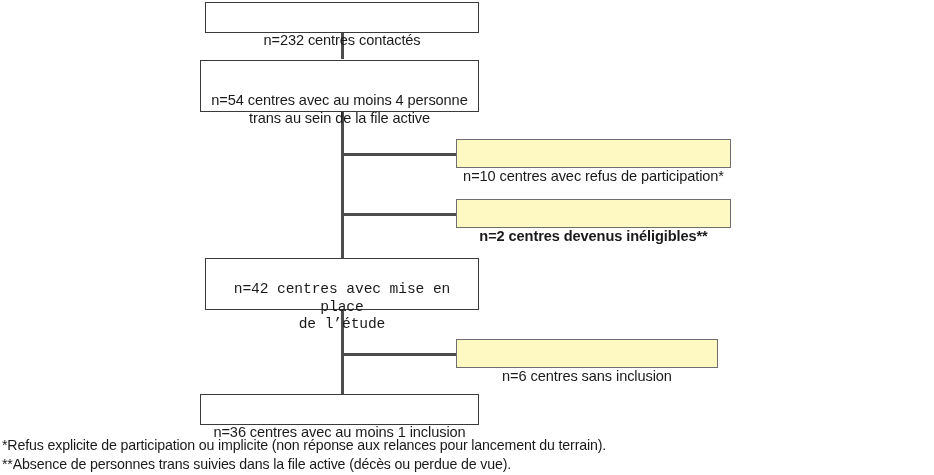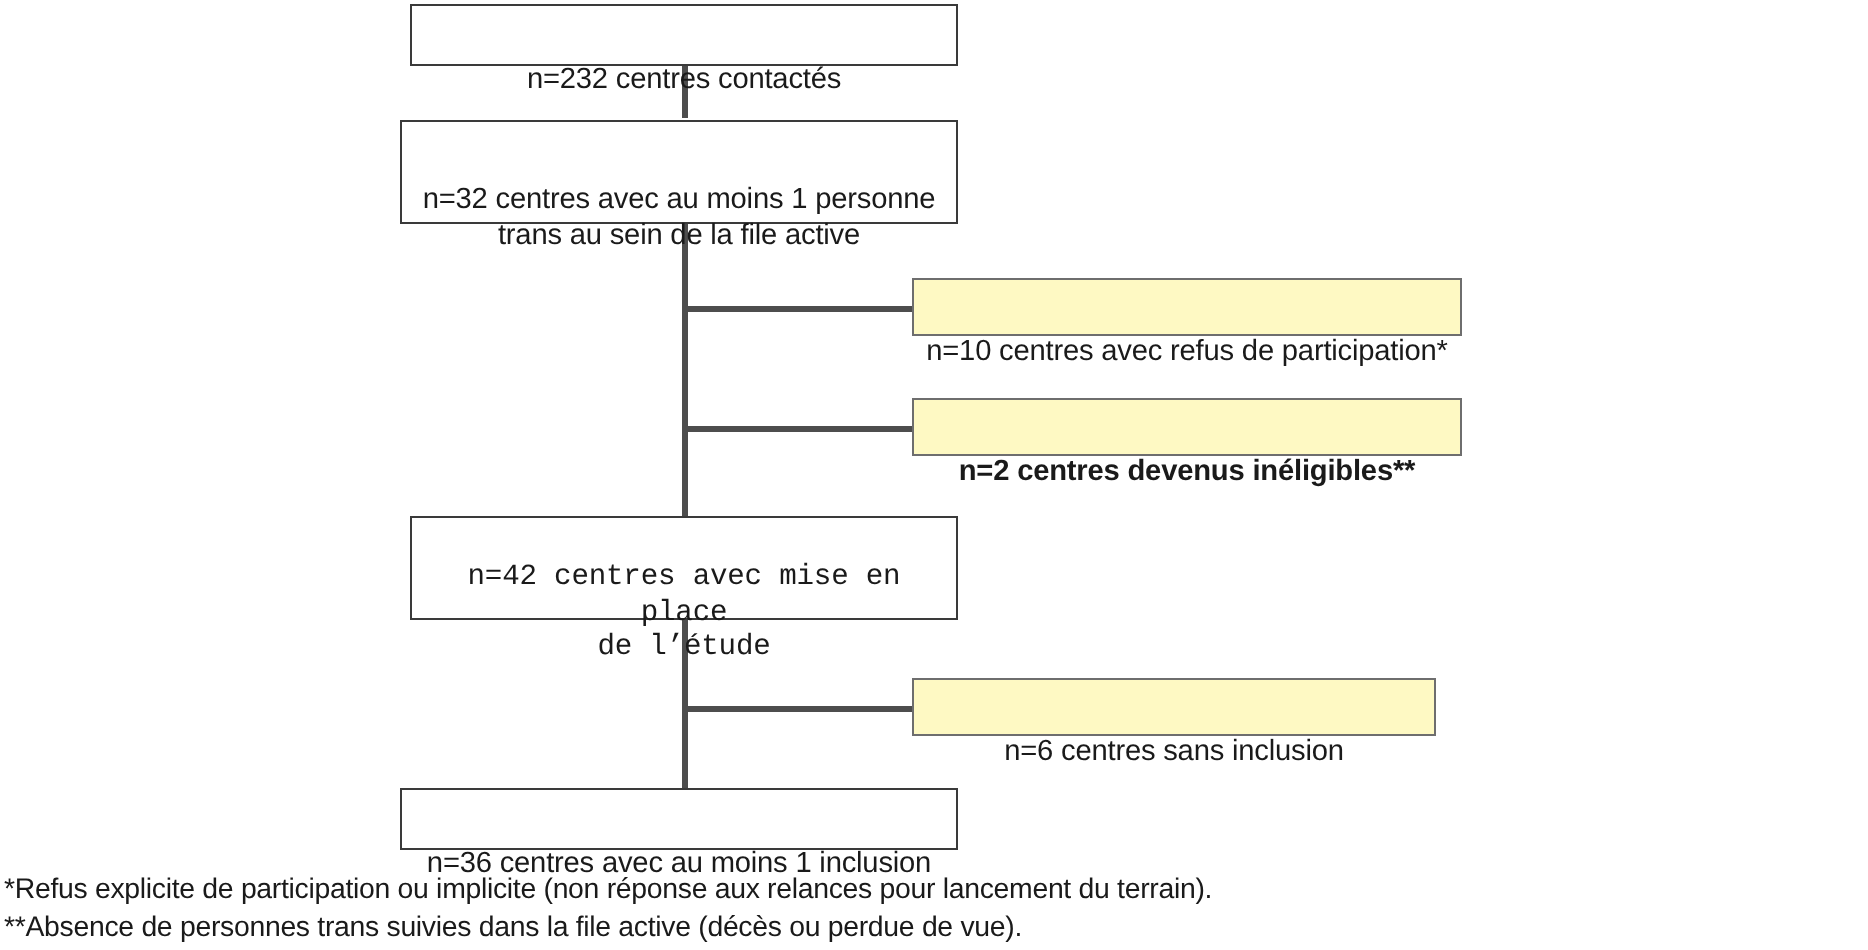--- a/index.html
+++ b/index.html
@@ -90,21 +90,21 @@
 
   <div class="conn-v" style="left:341px; top:308px; height:86px;"></div>
 
   <div class="conn-h" style="left:341px; top:353px; width:116px;"></div>
 
   <div class="node node-main" style="left:205px; top:2px; width:274px; height:31px;">
     <span class="node-text">n=232 centres contactés</span>
   </div>
 
   <div class="node node-main" style="left:200px; top:60px; width:279px; height:52px;">
-    <span class="node-text">n=32 centres avec au moins 1 personne
+    <span class="node-text">n=54 centres avec au moins 4 personne
 trans au sein de la file active</span>
   </div>
 
   <div class="node node-main" style="left:205px; top:258px; width:274px; height:52px;font-family:Liberation Mono, monospace;">
     <span class="node-text">n=42 centres avec mise en place
 de l’étude</span>
   </div>
 
   <div class="node node-main" style="left:200px; top:394px; width:279px; height:31px;">
     <span class="node-text">n=36 centres avec au moins 1 inclusion</span>

